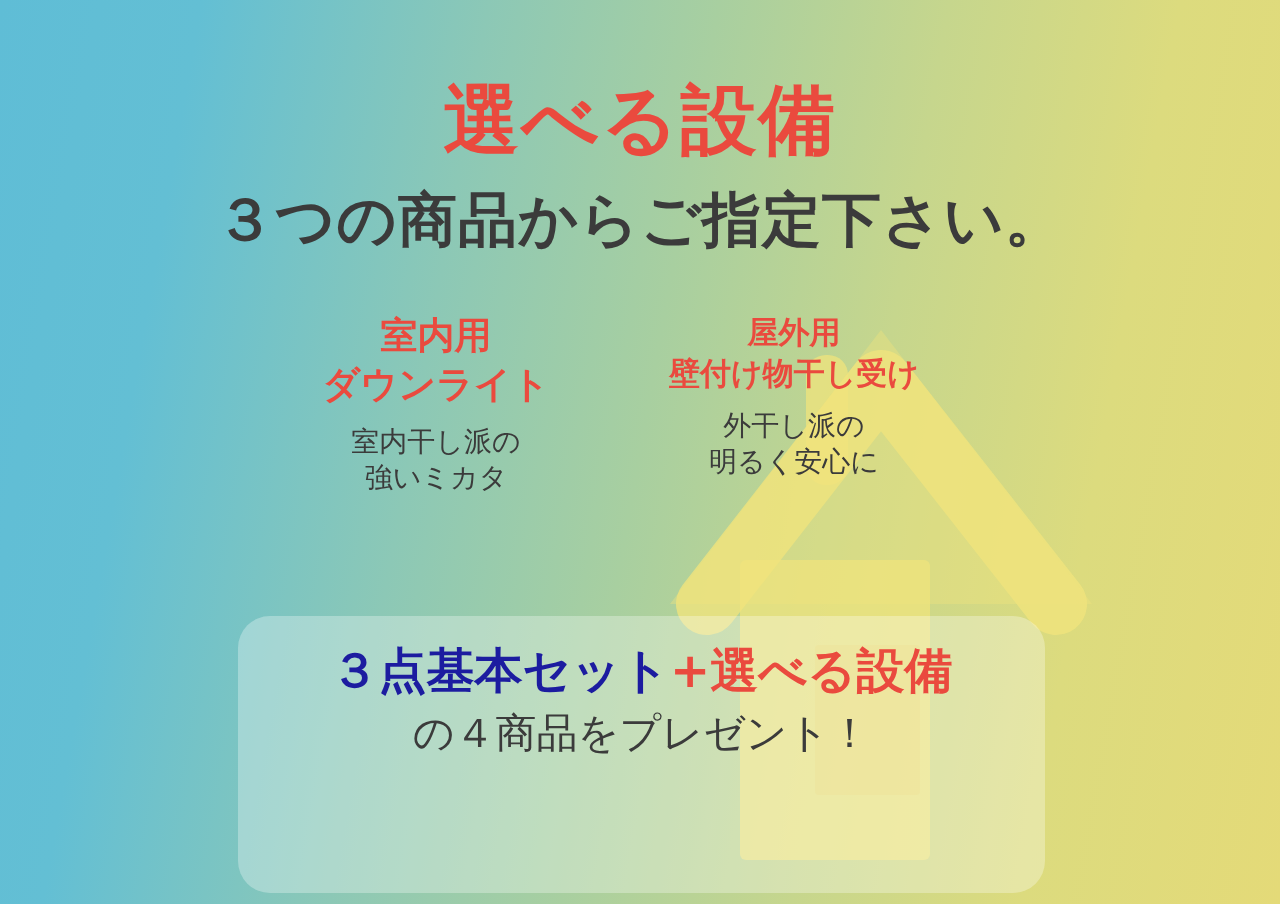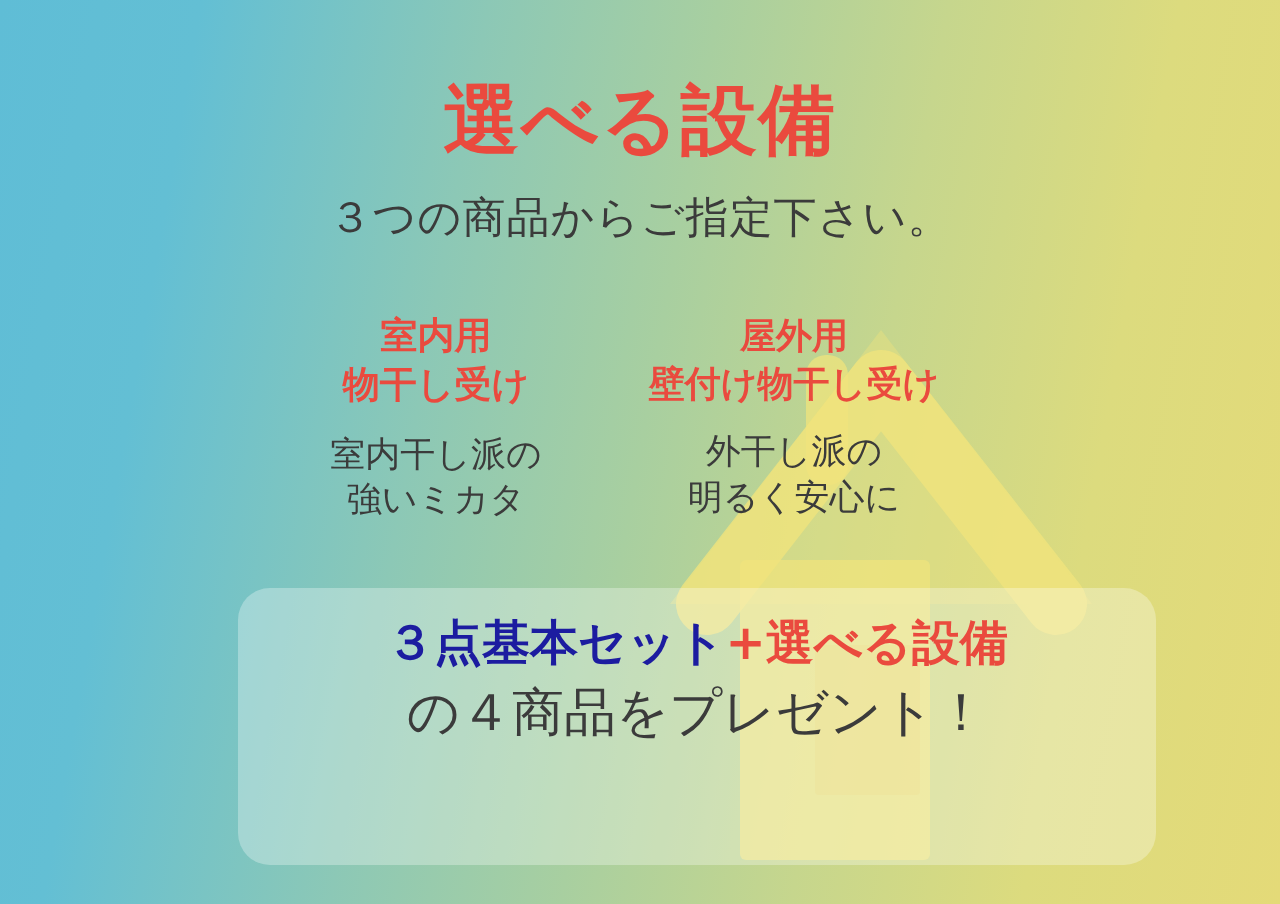--- a/index.html
+++ b/index.html
@@ -54,25 +54,25 @@
   .main-title {
     margin: 0;
     padding-top: 82px;
     font-size: 76px;
     line-height: 1.0;
     font-weight: bold;
     color: #ea4a3e;
     letter-spacing: 2px;
   }
   .sub-title {
-    margin: 8px;
+    margin: 2px;
     padding-top: 30px;
-    font-size: 43px;
+    font-size: 59px;
     line-height: 1.0;
-    font-weight: normal;
+    font-weight: bold;
     color: #3b3b3b;
     letter-spacing: 1px;
   }
 
   
   .options-row {
     position: absolute;
     left: 0;
     top: 312px;
     width: 1280px;
@@ -92,38 +92,38 @@
   .option-name {
     margin: 0;
     font-size: 37px;
     line-height: 1.32;
     font-weight: bold;
     color: #ea4a3e;
     white-space: pre-line;
     letter-spacing: 0px;
   }
   .option-col.col-3 .option-name {
-    font-size: 36px;
+    font-size: 31px;
   }
   .option-desc {
-    margin: 8px;
+    margin: 0;
     padding-top: 14px;
-    font-size: 35px;
+    font-size: 28px;
     line-height: 1.3;
     font-weight: normal;
     color: #3b3b3b;
     white-space: pre-line;
   }
 
   
   .promo-panel {
     position: absolute;
     left: 238px;
-    top: 588px;
-    width: 918px;
+    top: 616px;
+    width: 807px;
     height: 277px;
     background: rgba(255, 255, 255, 0.30);
     border-radius: 32px;
   }
   .promo-inner {
     position: absolute;
     left: 0;
     top: 0;
     width: 100%;
     text-align: center;
@@ -135,21 +135,21 @@
     line-height: 1.1;
     font-weight: bold;
     letter-spacing: 0px;
   }
   .promo-headline .seg-blue { color: #1c1ca0; }
   .promo-headline .seg-red  { color: #ea4a3e; }
 
   .promo-line {
     margin: 0;
     padding-top: 14px;
-    font-size: 52px;
+    font-size: 41px;
     line-height: 1.12;
     font-weight: normal;
     color: #3b3b3b;
   }
   .promo-line.second { padding-top: 8px; }
 </style>
 </head>
 <body>
 
 <div class="poster">
@@ -180,21 +180,21 @@
 
   <div class="headline-block">
     <h1 class="main-title">選べる設備</h1>
     <p class="sub-title">３つの商品からご指定下さい。</p>
   </div>
 
   <div class="options-row">
 
     <div class="option-col col-1">
       <p class="option-name">室内用
-物干し受け</p>
+ダウンライト</p>
       <p class="option-desc">室内干し派の
 強いミカタ</p>
     </div>
 
 
     <div class="option-col col-3">
       <p class="option-name">屋外用
 壁付け物干し受け</p>
       <p class="option-desc">外干し派の
 明るく安心に</p>

